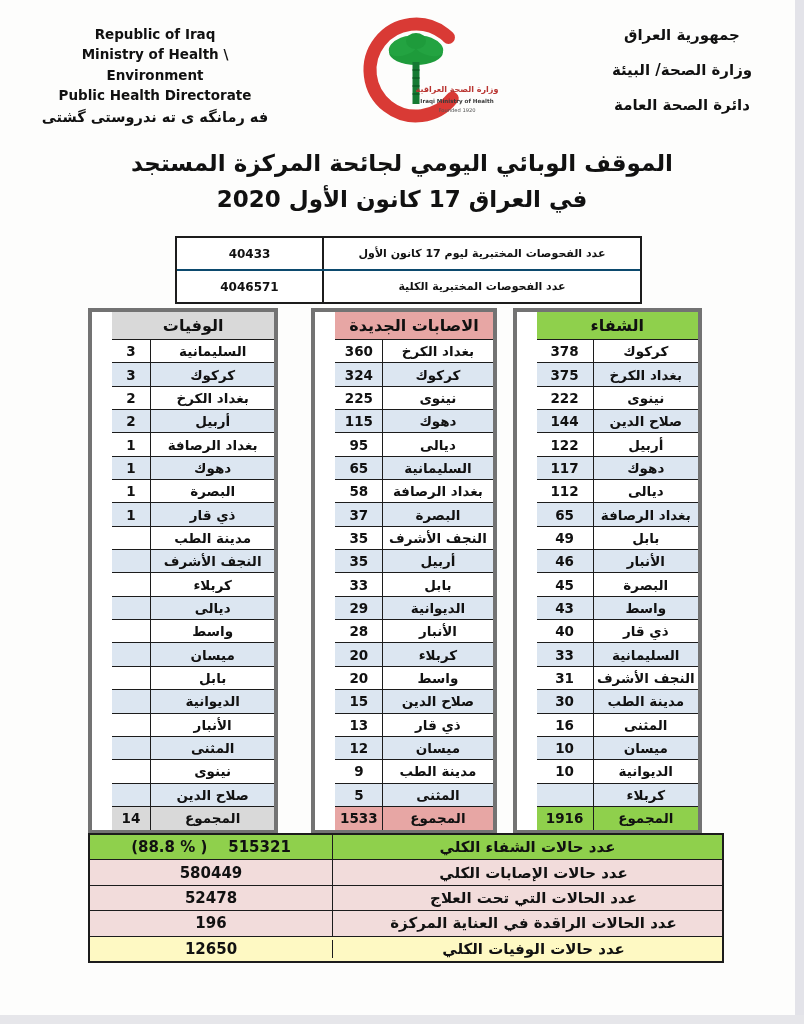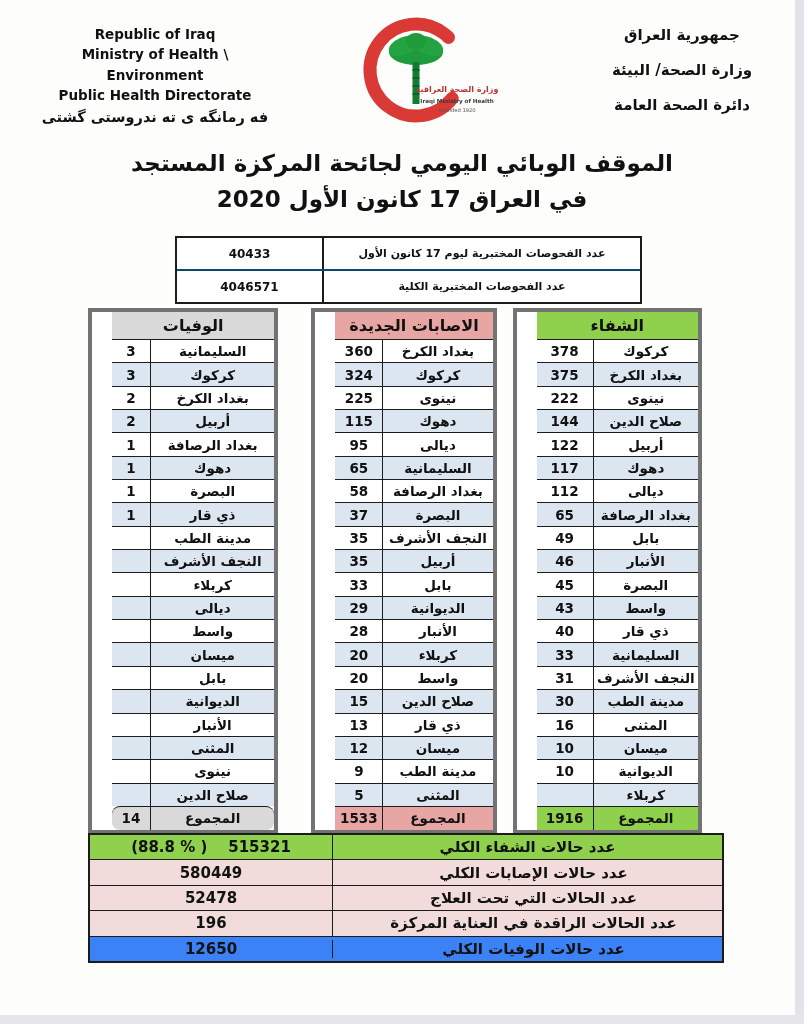--- a/index.html
+++ b/index.html
@@ -45,35 +45,35 @@
   .rows > div:first-of-type{border-top:none;}
   .pval{display:flex;align-items:center;justify-content:center;font-weight:bold;font-size:13.5px;
         border-right:1.6px solid #1c1c1c;}
   .t-deaths .pval{width:38px;}
   .t-cases .pval{width:47px;}
   .t-recov .pval{width:56px;}
   .pname{flex:1;direction:rtl;display:flex;align-items:center;justify-content:center;
          font-weight:bold;font-size:13.5px;}
   .alt{background:#dce6f1;}
   .prow.total{height:23px;border-top:1.6px solid #1c1c1c;}
-  .t-deaths .total{background:#d9d9d9;border-radius:8px;}
+  .t-deaths .total{background:#d9d9d9;}
   .t-cases .total{background:#e7a6a4;}
   .t-recov .total{background:#8fd04c;}
 
   
   .summary{position:absolute;left:88px;top:833px;width:632px;border:2px solid #1c1c1c;background:#fff;}
   .srow{display:flex;height:24.4px;}
   .srow + .srow{border-top:1.6px solid #1c1c1c;gap:12px;}
   .sval{width:242px;border-right:1.6px solid #1c1c1c;display:flex;align-items:center;justify-content:center;
         font-weight:bold;font-size:15px;}
   .slabel{flex:1;direction:rtl;display:flex;align-items:center;justify-content:center;
           font-weight:bold;font-size:15px;}
   .srow.green{background:#8fd04c;}
   .srow.pink{background:#f2dcdb;}
-  .srow.gray{background:#3b82f6;align-items:center;}
+  .srow.gray{background:#fef9c3;align-items:center;}
 </style>
 </head>
 <body>
 
 <div class="photo">
 
   <div class="edge-right"></div>
   <div class="edge-bottom"></div>
 
   <div class="hdr-en">

